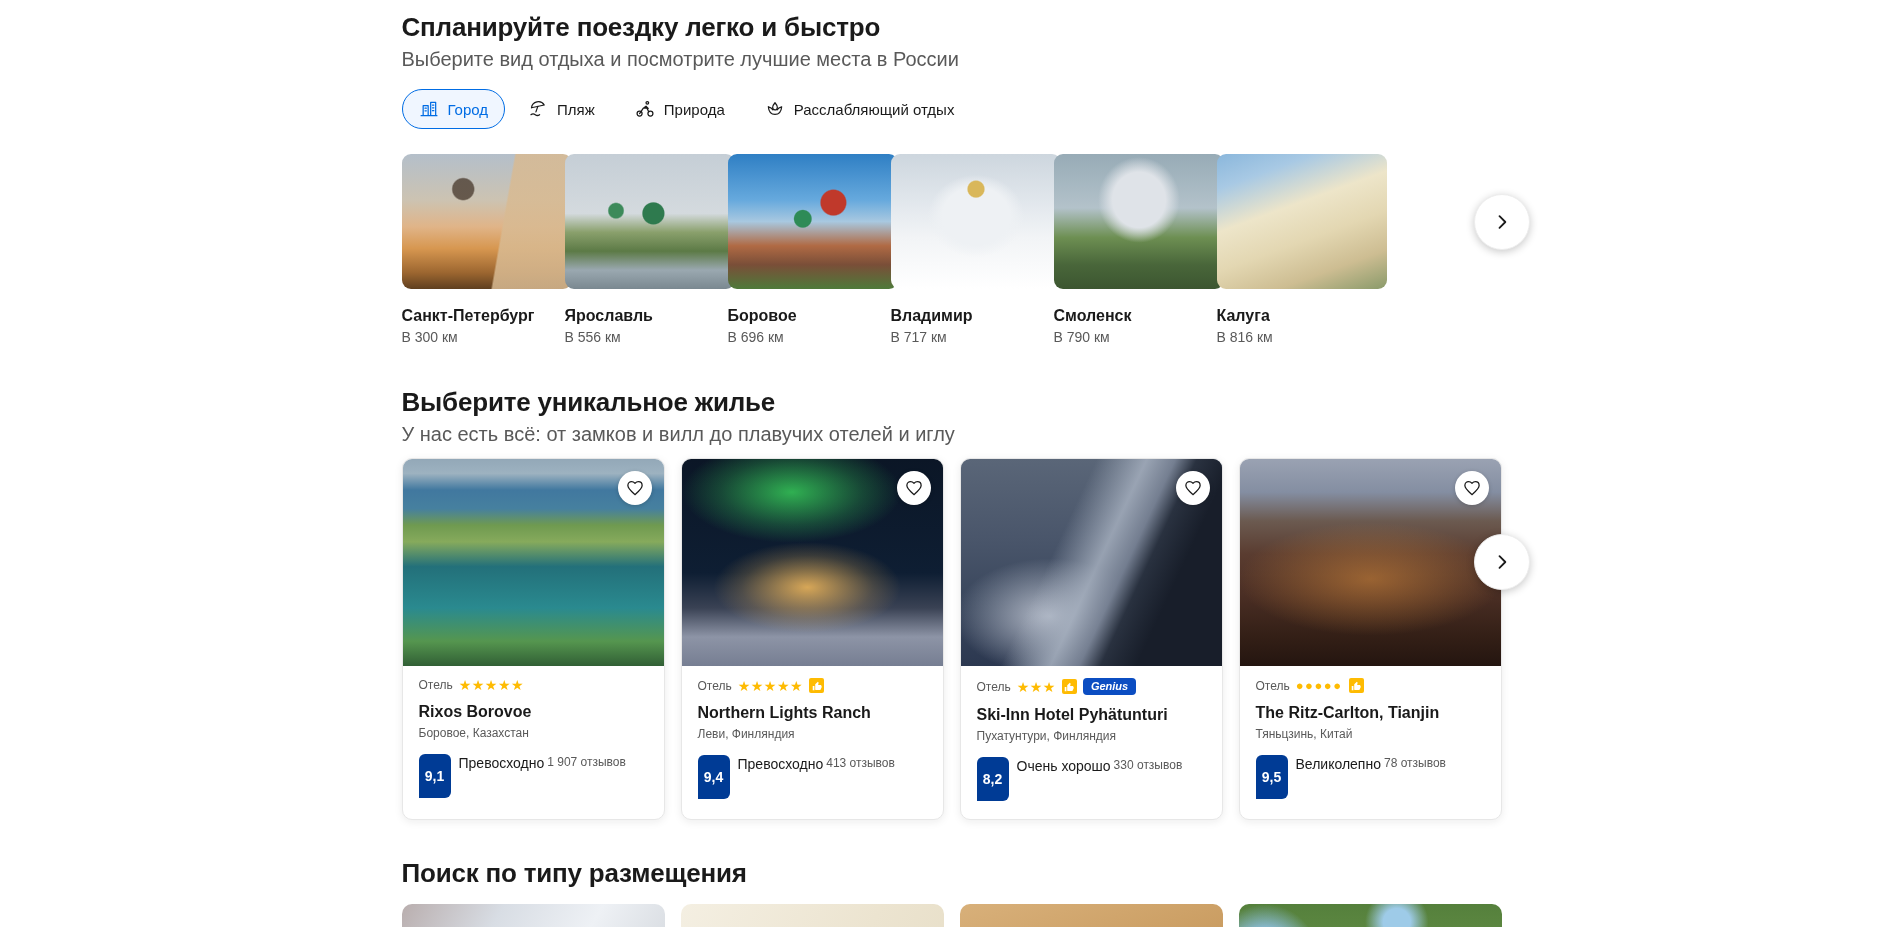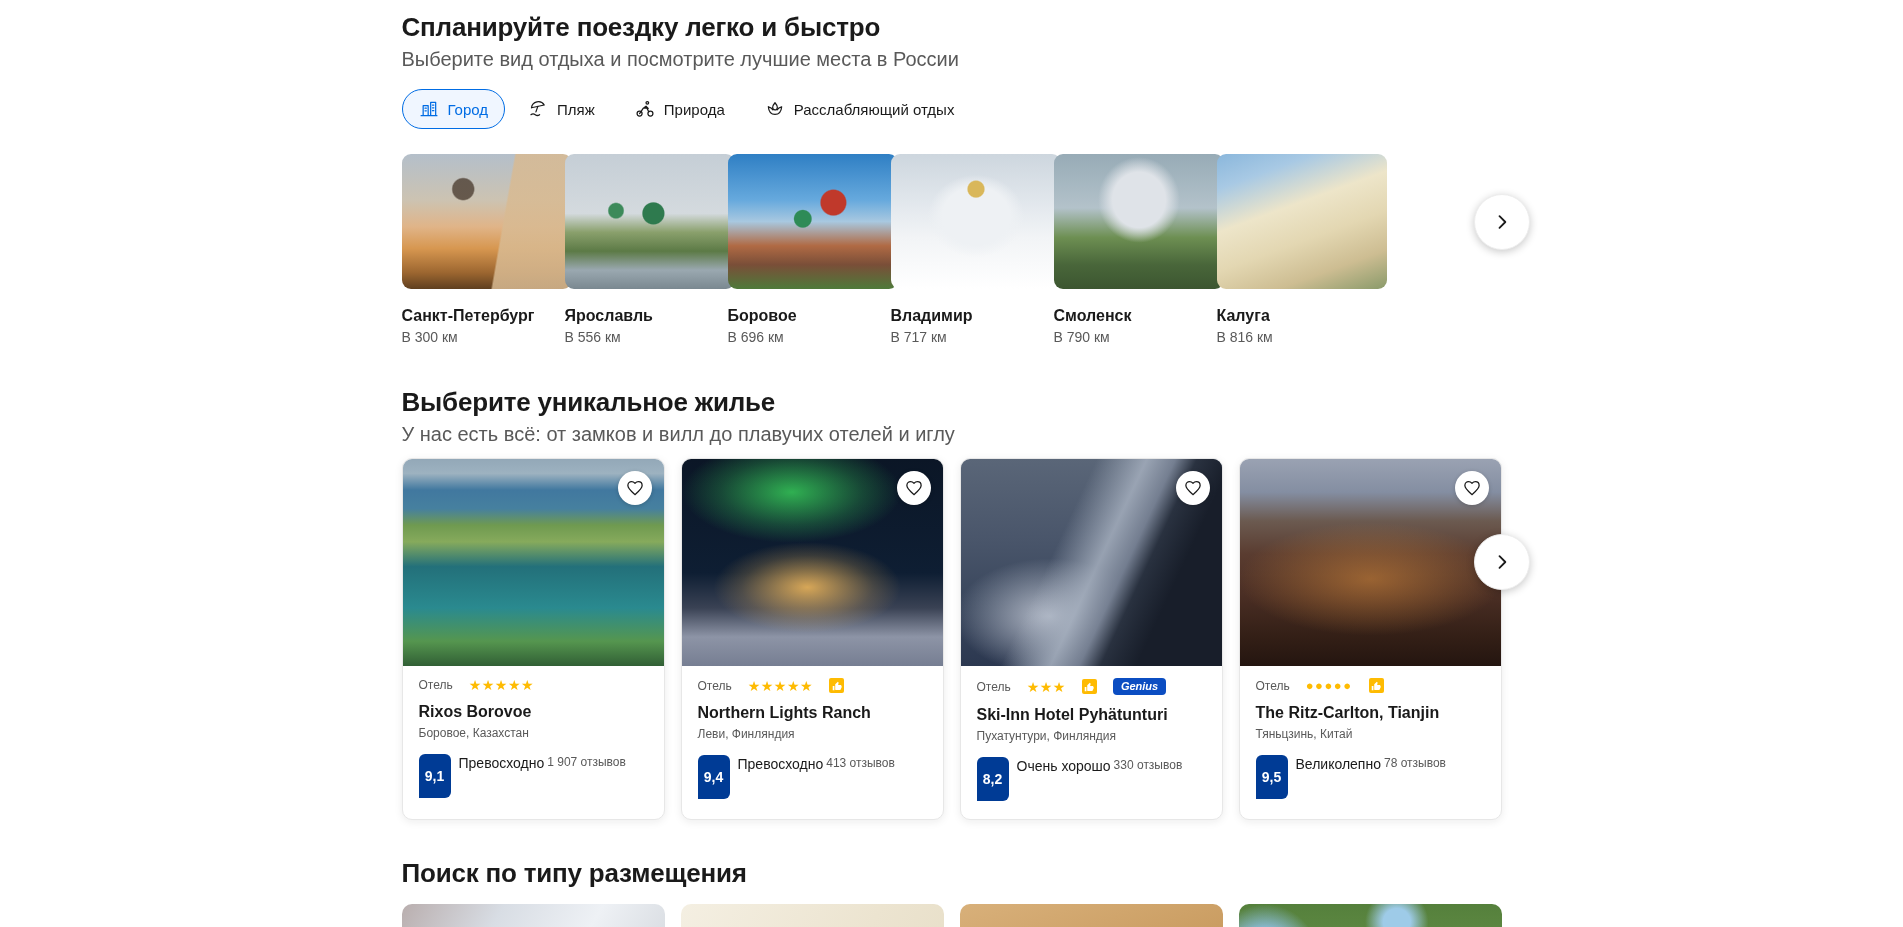--- a/index.html
+++ b/index.html
@@ -71,21 +71,21 @@
     box-shadow: 0 2px 8px rgba(26,26,26,.08); overflow: hidden; cursor: pointer;
   }
   .prop-img { position: relative; height: 207px; }
   .heart-btn {
     position: absolute; top: 12px; right: 12px; width: 34px; height: 34px; border-radius: 50%;
     background: #fff; border: none; box-shadow: 0 1px 4px rgba(0,0,0,.18);
     display: flex; align-items: center; justify-content: center; cursor: pointer; padding: 0;
   }
   .heart-btn svg { width: 18px; height: 18px; }
   .prop-body { padding: 12px 16px 18px; }
-  .prop-meta { display: flex; align-items: center; gap: 16px; font-size: 12px; color: #595959; }
+  .prop-meta { display: flex; align-items: center; gap: 6px; font-size: 12px; color: #595959; }
   .prop-stars { color: var(--star-gold); font-size: 14px; letter-spacing: .5px; line-height: 1; }
   .prop-stars.circle { font-size: 13px; letter-spacing: 1.5px; }
   .quality-icon {
     width: 15px; height: 15px; border-radius: 2px; background: var(--star-gold);
     display: inline-flex; align-items: center; justify-content: center;
   }
   .quality-icon svg { width: 10px; height: 10px; }
   .genius-badge {
     background: var(--genius-blue); color: #fff; font-size: 11px; font-weight: 700; font-style: italic;
     padding: 3px 8px; border-radius: 4px; line-height: 1;

